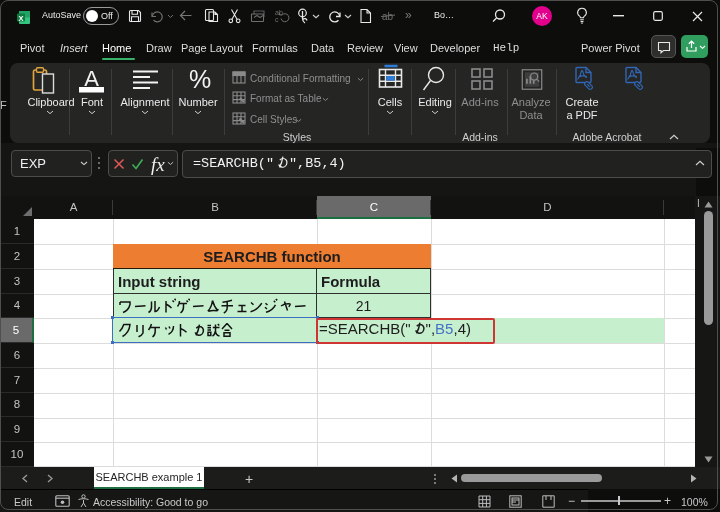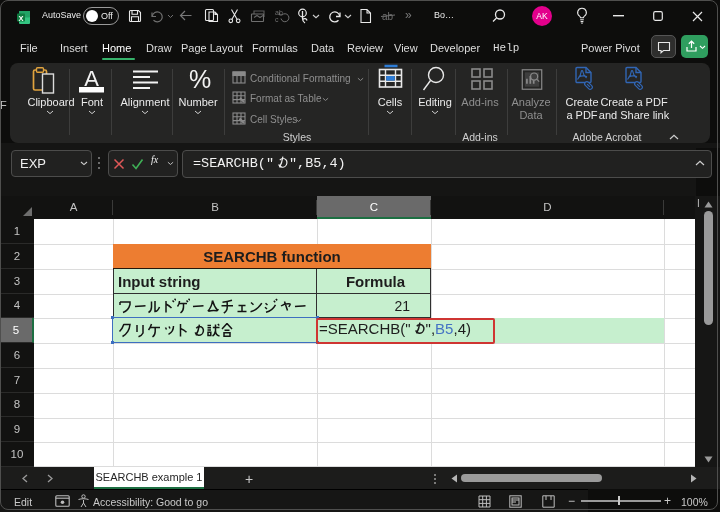--- a/index.html
+++ b/index.html
@@ -141,22 +141,22 @@
         <rect width="11" height="1.4" fill="#e8e8e8"></rect>
       </svg>
     <svg class="abs" style="left:653px;top:11px" width="10" height="10" viewBox="0 0 10 10" fill="none" stroke="#e8e8e8" stroke-width="1.2">
         <rect x="0.7" y="0.7" width="8.6" height="8.6" rx="1.5"></rect>
       </svg>
     <svg class="abs" style="left:692px;top:11px" width="11" height="11" viewBox="0 0 11 11" fill="none" stroke="#e8e8e8" stroke-width="1.2">
         <path d="M1 1 L10 10 M10 1 L1 10"></path>
       </svg>
   </div>
   <div id="menubar">
-    <span class="mitem" style="left:20px;">File</span>
-    <span class="mitem" style="left:60px;">Insert</span>
+    <span class="mitem" style="left:20px;">Pivot</span>
+    <span class="mitem" style="left:60px;font-style:italic;">Insert</span>
     <span class="mitem" style="left:102px;color:#fff;">Home</span>
     <div class="abs" style="left:102px;top:26px;width:33px;height:2px;background:#36b26b;border-radius:1px;"></div>
     <span class="mitem" style="left:146px;">Draw</span>
     <span class="mitem" style="left:181px;">Page Layout</span>
     <span class="mitem" style="left:252px;">Formulas</span>
     <span class="mitem" style="left:311px;">Data</span>
     <span class="mitem" style="left:347px;">Review</span>
     <span class="mitem" style="left:394px;">View</span>
     <span class="mitem" style="left:430px;">Developer</span>
     <span class="mitem" style="left:493px;font-family:Liberation Mono, monospace;">Help</span>
@@ -307,21 +307,20 @@
 
     <svg class="abs" style="left:612px;top:3px" width="26" height="27" viewBox="0 0 26 27" fill="none">
       <path d="M5 1.5 h9 l5 5 v9 a1 1 0 0 1 -1 1 h-13 a1 1 0 0 1 -1-1 v-13 a1 1 0 0 1 1-1 z" stroke="#3166b4" stroke-width="1.4"></path>
       <path d="M14 1.5 v5 h5" stroke="#3166b4" stroke-width="1.4"></path>
       <path d="M5.5 13.5 C7.5 11 9 8 9.3 5.5 C9.4 4.3 10.6 4.3 10.8 5.5 C11.2 8 12.5 10.5 14.5 12 M6.5 11 C9.5 9.8 13 9.8 15 10.8" stroke="#3166b4" stroke-width="1.2"></path>
       <g transform="rotate(45 16.5 19.5)">
           <rect x="12" y="17.3" width="9" height="4.4" rx="2.2" fill="#252524" stroke="#3166b4" stroke-width="1.2"></rect>
           <path d="M14.5 19.5 h4" stroke="#3166b4" stroke-width="1.2"></path>
         </g>
     </svg>
-    <div class="rlabel" style="left:585px;top:33px;width:78px;line-height:12.5px;">Create a PDF and Share link</div>
     <div class="rgrouplabel" style="left:553px;width:88px;">Adobe Acrobat</div>
 
     <svg class="abs" style="left:659px;top:71px" width="10" height="6" viewBox="0 0 10 6" fill="none" stroke="#cfcfcf" stroke-width="1.2">
         <path d="M1 5 l4-3.6 L9 5"></path>
       </svg>
   </div>
   <div class="abs" style="left:0;top:143px;width:720px;height:5px;background:#151514;"></div>
   <div id="fbar">
     <div class="fbox" style="left:11px;top:2px;width:81px;height:27px;">
       <span class="abs" style="left:8px;top:5px;font-size:13px;color:#f0f0f0;">EXP</span>
@@ -330,21 +329,21 @@
         </svg>
     </div>
     <div class="abs" style="left:98px;top:9px;width:2px;height:2px;background:#8a8a8a;border-radius:50%;box-shadow:0 5px 0 #8a8a8a,0 10px 0 #8a8a8a;"></div>
     <div class="fbox" style="left:108px;top:2px;width:70px;height:27px;"></div>
     <svg class="abs" style="left:113px;top:10px" width="12" height="12" viewBox="0 0 12 12" fill="none" stroke="#e05858" stroke-width="1.5">
         <path d="M1.5 1.5 L10.5 10.5 M10.5 1.5 L1.5 10.5"></path>
       </svg>
     <svg class="abs" style="left:131px;top:10px" width="13" height="12" viewBox="0 0 13 12" fill="none" stroke="#3faf56" stroke-width="1.6">
         <path d="M1.5 6.5 L5 10.5 L11.5 1.5"></path>
       </svg>
-    <span class="abs" style="left:151px;top:6px;font-size:10px;font-style:italic;color:#f0f0f0;font-family:'Liberation Serif',serif;">fx</span>
+    <span class="abs" style="left:151px;top:6px;font-size:19px;font-style:italic;color:#f0f0f0;font-family:'Liberation Serif',serif;">fx</span>
     <svg class="chev" style="left:167px;top:13px;width:7px;" viewBox="0 0 8 5" fill="none" stroke="#cfcfcf" stroke-width="1">
         <path d="M1 1 l3 2.6 L7 1"></path>
       </svg>
     <div class="fbox" style="left:182px;top:2px;width:530px;height:28px;">
       <div class="abs" style="left:10px;top:3px;font-size:13.5px;color:#f2f2f2;font-family:'Liberation Mono',monospace;white-space:nowrap;">=SEARCHB("<svg class="jp" width="15" height="15" viewBox="0 0 14 15" fill="none" stroke="#f2f2f2" stroke-width="1.2">
             <path d="M8.4 2.6 C7.9 6.2 6.7 10.3 5 13.4 M5.3 6.2 C6.2 5 7.3 4.4 8.6 4.5 C11.2 4.7 12.7 6.6 12.4 9 C12.1 11.6 9.9 13.4 7.6 13.2 C5.9 13 4.6 11.9 4.3 10.4"></path>
           </svg>",B5,4)</div>
       <svg class="abs" style="left:512px;top:9px" width="10" height="6" viewBox="0 0 10 6" fill="none" stroke="#cfcfcf" stroke-width="1.2">
           <path d="M1 5 l4-3.6 L9 5"></path>
         </svg>
@@ -436,23 +435,23 @@
     <div class="gl" style="left:0;top:99px;width:695px;height:1px;"></div>
     <div class="gl" style="left:0;top:124px;width:695px;height:1px;"></div>
     <div class="gl" style="left:0;top:149px;width:695px;height:1px;"></div>
     <div class="gl" style="left:0;top:174px;width:695px;height:1px;"></div>
     <div class="gl" style="left:0;top:199px;width:695px;height:1px;"></div>
     <div class="gl" style="left:0;top:223px;width:695px;height:1px;"></div>
     <div class="gl" style="left:0;top:247px;width:695px;height:1px;"></div>
 
     <div class="cell" style="left:113px;top:25px;width:318px;height:25px;background:#ed7d31;border-bottom:1.5px solid #26170b;font-weight:bold;text-align:center;line-height:25px;font-size:15px;">SEARCHB function</div>
     <div class="cell" style="left:113px;top:50px;width:204px;height:25px;background:#c6efce;border:1px solid #2f2f2f;border-top:none;font-weight:bold;line-height:25px;padding-left:4px;font-size:15px;">Input string</div>
-    <div class="cell" style="left:317px;top:50px;width:114px;height:25px;background:#c6efce;border:1px solid #2f2f2f;border-top:none;border-left:none;font-weight:bold;line-height:25px;padding-left:4px;font-size:15px;text-align:center;">Formula</div>
+    <div class="cell" style="left:317px;top:50px;width:114px;height:25px;background:#c6efce;border:1px solid #2f2f2f;border-top:none;border-left:none;font-weight:bold;line-height:25px;padding-left:4px;font-size:15px;">Formula</div>
     <div class="cell" style="left:113px;top:75px;width:204px;height:24px;background:#c6efce;border:1px solid #2f2f2f;border-top:none;line-height:23px;padding-left:4px;"><span class="jprow" style="color:#1d1d1d"></span></div>
-    <div class="cell" style="left:317px;top:75px;width:114px;height:24px;background:#c6efce;border:1px solid #2f2f2f;border-top:none;border-left:none;line-height:24px;text-align:right;padding-right:20px;font-size:14px;">21</div>
+    <div class="cell" style="left:317px;top:75px;width:114px;height:24px;background:#c6efce;border:1px solid #2f2f2f;border-top:none;border-left:none;line-height:24px;text-align:center;padding-right:20px;font-size:14px;">21</div>
 
     <div class="cell" style="left:113px;top:99px;width:551px;height:25px;background:#c6efce;"></div>
 
     <div class="abs" style="left:112px;top:98px;width:206px;height:26px;border:1.5px solid #3d6fc0;"></div>
     <div class="abs" style="left:111px;top:97px;width:3px;height:3px;background:#3d6fc0;"></div>
     <div class="abs" style="left:316px;top:97px;width:3px;height:3px;background:#3d6fc0;"></div>
     <div class="abs" style="left:111px;top:122px;width:3px;height:3px;background:#3d6fc0;"></div>
     <div class="abs" style="left:316px;top:122px;width:3px;height:3px;background:#3d6fc0;"></div>
     <div class="cell" id="b5text" style="left:118px;top:103px;color:#141414;white-space:nowrap;"><svg class="jp" width="14" height="16" viewBox="0 0 14 16" fill="none" stroke="currentColor" stroke-width="1.5">
           <use href="#g-ku"></use>

